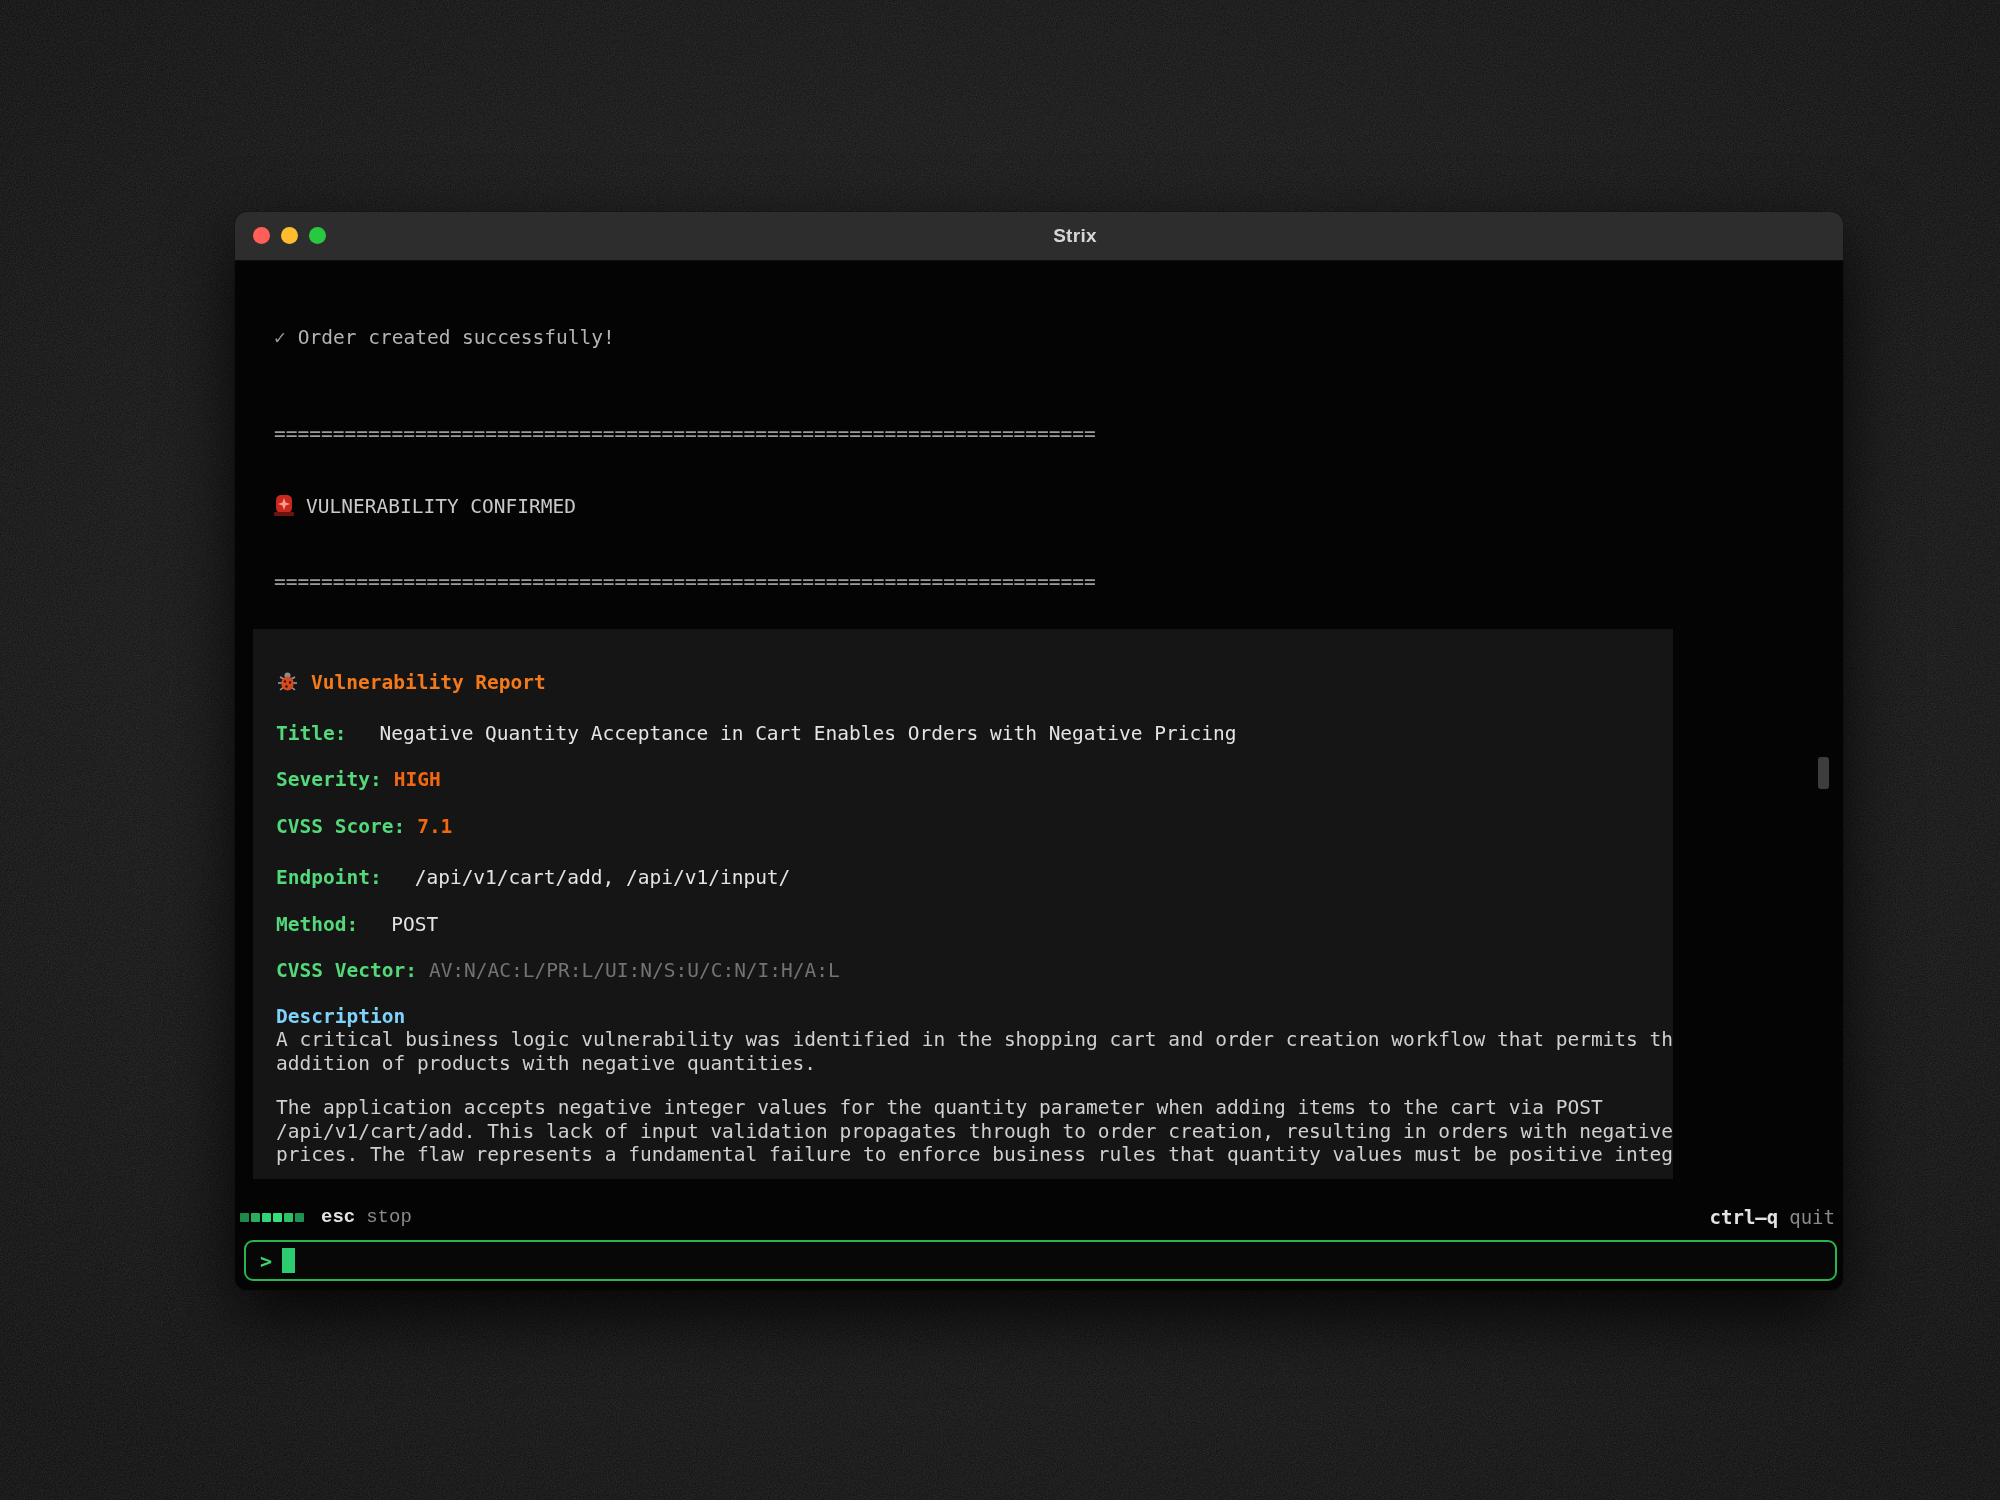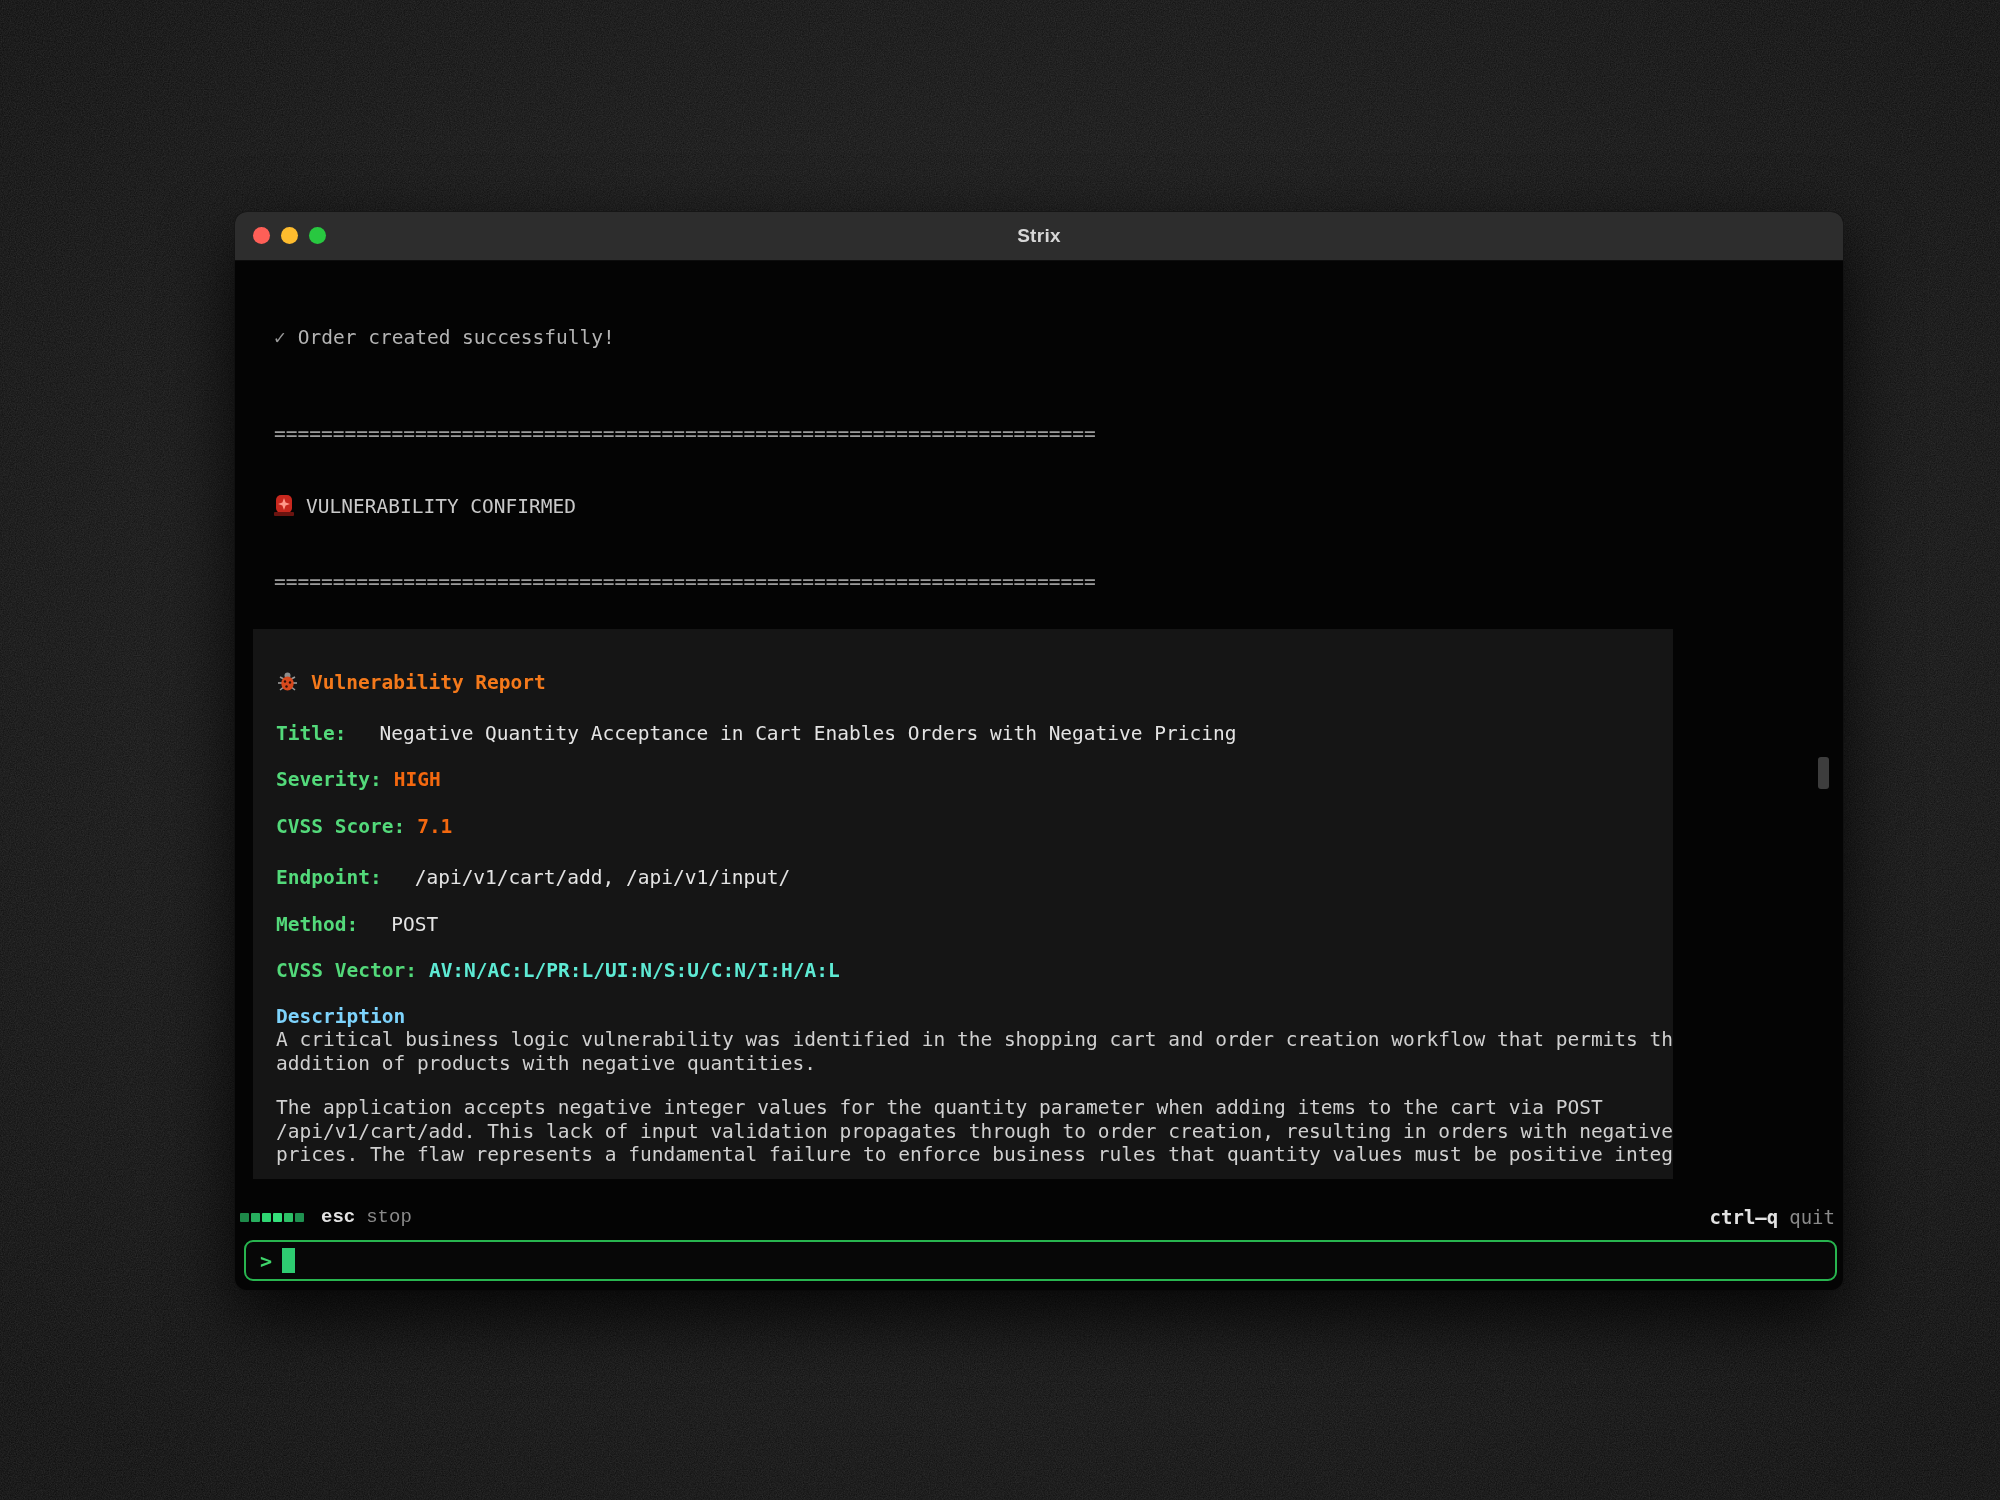--- a/index.html
+++ b/index.html
@@ -14,21 +14,21 @@
     box-shadow:0 25px 70px rgba(0,0,0,.85), 0 0 0 1px #1c1c1c;}
   .titlebar{position:absolute;left:0;top:0;width:100%;height:48px;background:#2d2d2d;
     border-bottom:1px solid #0d0d0d;}
   .lights{position:absolute;left:18px;top:15px;display:flex;gap:11px;}
   .light{width:17px;height:17px;border-radius:50%;}
   .light.red{background:#ff5f57;}
   .light.yellow{background:#febc2e;}
   .light.green{background:#28c840;}
   .win-title{position:absolute;left:0;top:0;width:100%;height:48px;display:flex;
     align-items:center;justify-content:center;color:#d6d6d6;font-weight:bold;
-    font-size:19px;font-family:"Liberation Sans", sans-serif;letter-spacing:.3px;}
+    font-size:19px;font-family:"Liberation Sans", sans-serif;letter-spacing:.3px;padding-left:36px;}
 
   
   .log{position:absolute;left:39px;top:48px;right:30px;color:#b4b4b4;
     font-size:19.5px;line-height:24px;white-space:pre-wrap;}
   .log .row{display:block;}
   .pad-top{margin-top:18px;}
   .gap{height:22px;}
   .gap-sm{height:24px;}
   .check{color:#9a9a9a;margin-right:12px;}
   .sep{color:#9c9c9c;letter-spacing:0;}
@@ -41,21 +41,21 @@
     background:#151515;overflow:hidden;}
   .panel-inner{position:absolute;left:23px;top:42px;width:1505px;
     font-size:19.5px;line-height:23.5px;}
   .rep-heading{color:#f4791b;font-weight:bold;}
   .field{margin-top:23px;}
   .field.big-gap{margin-top:28px;}
   .first-field{margin-top:24px;}
   .lbl{color:#53d97a;font-weight:bold;margin-right:12px;}
   .val-white{color:#e4e4e4;margin-left:21px;}
   .val-orange{color:#f3680f;font-weight:bold;}
-  .val-dim{color:#5eead4;font-weight:bold;}
+  .val-dim{color:#737373;}
   .desc-head{color:#7dd3fc;font-weight:bold;margin-top:22px;}
   .para{color:#d0d0d0;margin:0 0 21px 0;}
   .para.first{margin-top:0;}
 
   .scroll-thumb{position:absolute;left:1583px;top:545px;width:11px;height:32px;
     background:#3d3d3d;border-radius:3px;}
 
   
   .statusbar{position:absolute;left:5px;right:8px;top:992px;height:26px;
     display:flex;align-items:center;justify-content:space-between;

